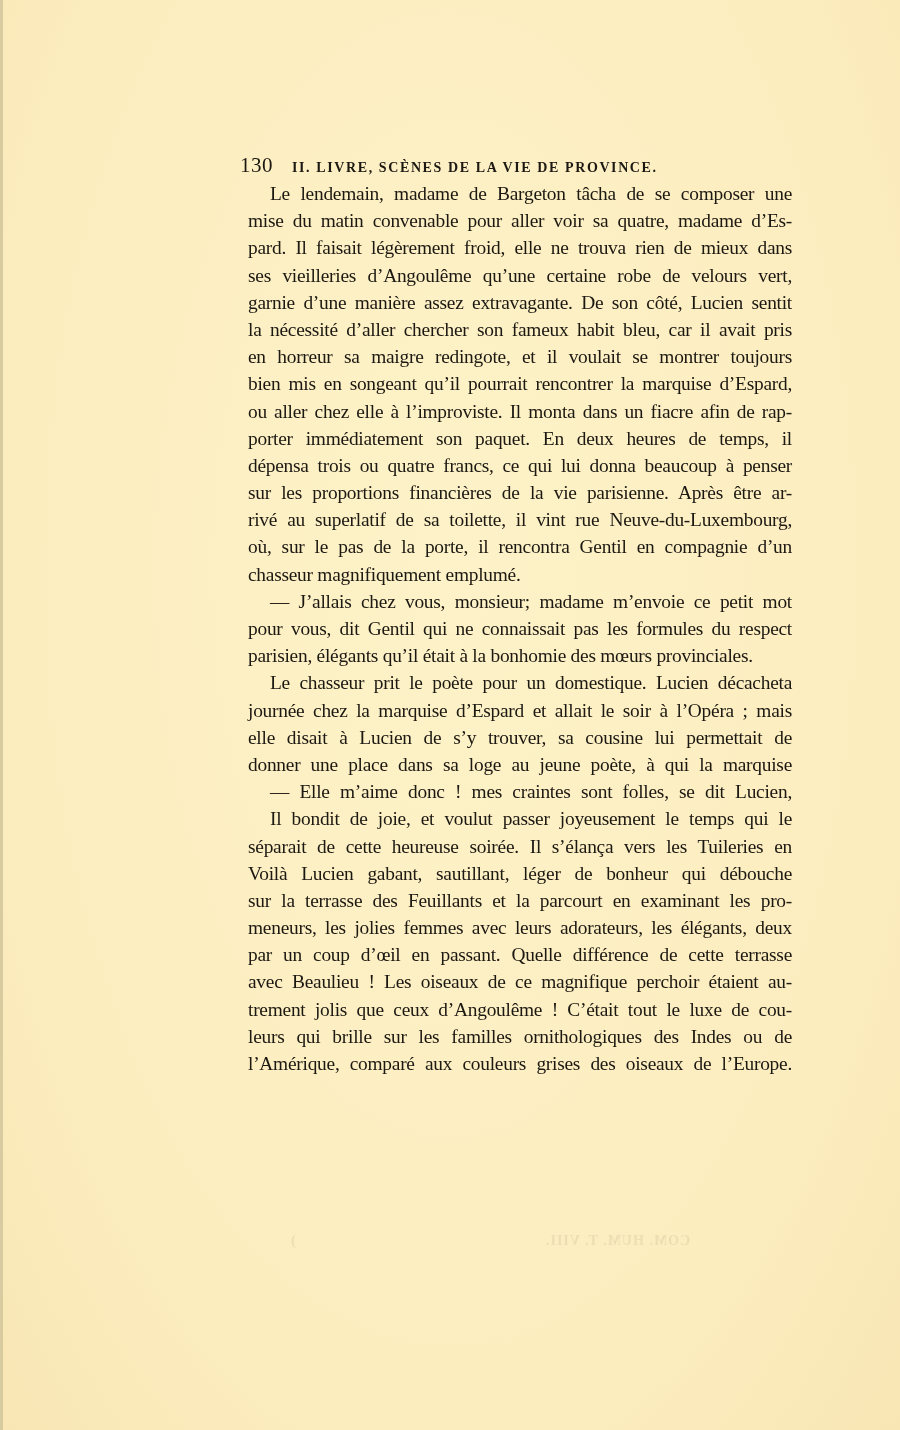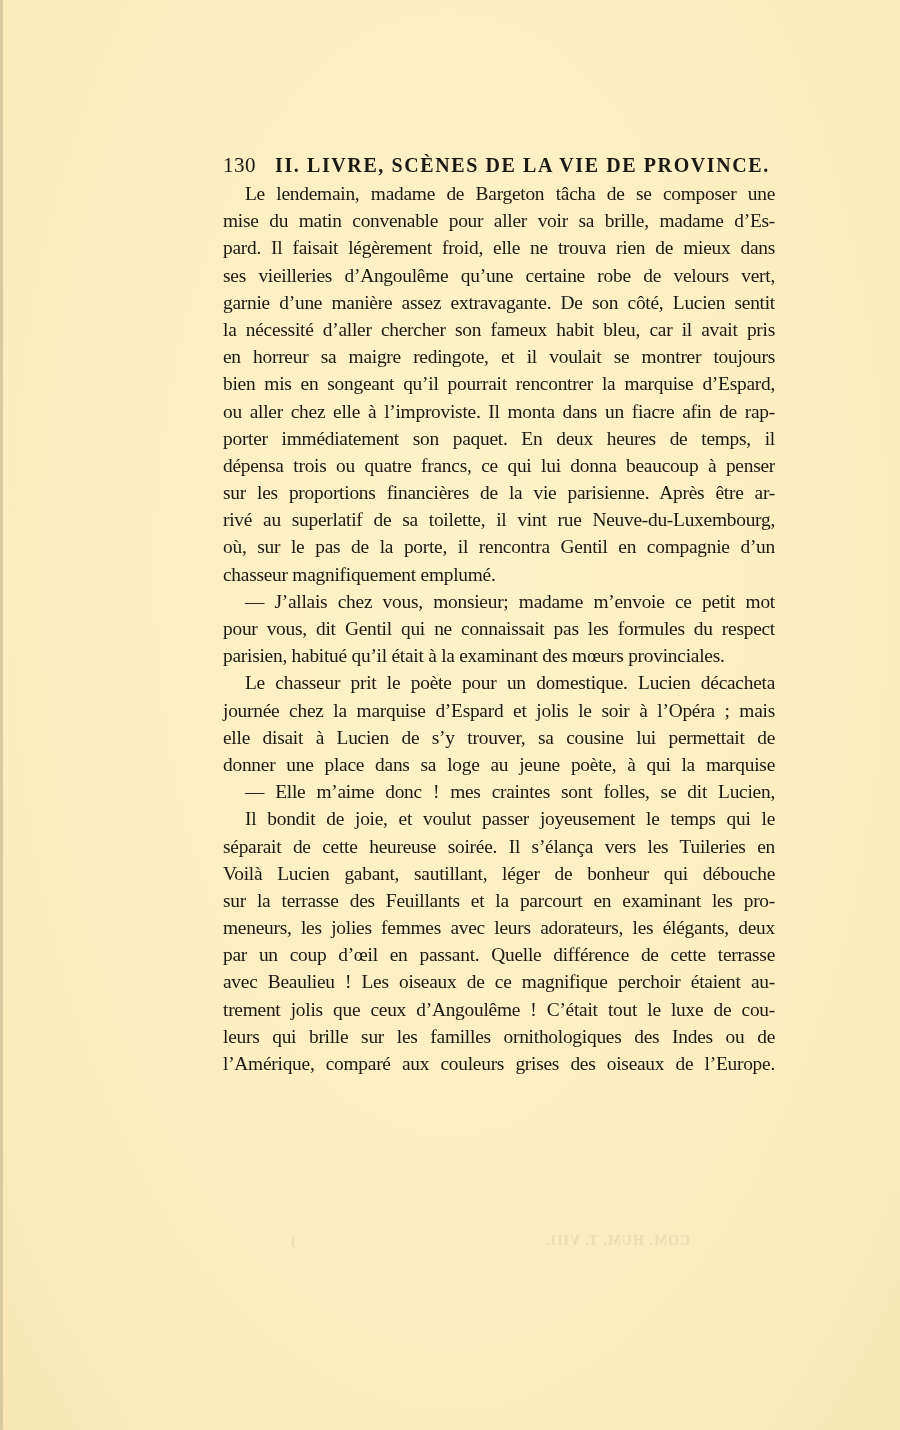--- a/index.html
+++ b/index.html
@@ -18,51 +18,52 @@
       color: #1c1812;
     }
     .page-edge {
       position: absolute;
       left: 0; top: 0; bottom: 0;
       width: 3px;
       background: #d9cba0;
     }
     .text-block {
       position: absolute;
-      left: 223px;
+      left: 240px;
       top: 150px;
       width: 552px;
     }
     .running-head {
       display: flex;
       align-items: baseline;
       height: 30px;
       line-height: 30px;
       white-space: nowrap;
     }
     .page-number {
       font-size: 21px;
       letter-spacing: 0.5px;
       width: 52px;
     }
     .running-title {
-      font-size: 20px;
+      font-size: 14px;
       font-weight: bold;
       letter-spacing: 1.6px;
       text-transform: uppercase;
     }
     .line {
       display: block;
       height: 27.2px;
       line-height: 27.2px;
       font-size: 19.4px;
       white-space: nowrap;
       text-align: justify;
       text-align-last: justify;
       letter-spacing: -0.25px;
+      margin-left: 8px;
     }
     .line.indent { padding-left: 22px; }
     .line.last { text-align-last: left; font-family: Liberation Serif, serif; }
     .bleed {
       position: absolute;
       color: rgba(120, 110, 90, 0.12);
       font-size: 14px;
       font-weight: bold;
       letter-spacing: 1px;
       transform: scaleX(-1);
@@ -74,39 +75,39 @@
 
 <div class="page-edge"></div>
 
 <div class="text-block">
   <div class="running-head">
     <span class="page-number">130</span>
     <span class="running-title">II. LIVRE, SCÈNES DE LA VIE DE PROVINCE.</span>
   </div>
   <div id="body-lines">
       <span class="line indent">Le lendemain, madame de Bargeton tâcha de se composer une</span>
-      <span class="line">mise du matin convenable pour aller voir sa brille, madame d’Es-</span>
+      <span class="line">mise du matin convenable pour aller voir sa quatre, madame d’Es-</span>
       <span class="line">pard. Il faisait légèrement froid, elle ne trouva rien de mieux dans</span>
       <span class="line">ses vieilleries d’Angoulême qu’une certaine robe de velours vert,</span>
       <span class="line">garnie d’une manière assez extravagante. De son côté, Lucien sentit</span>
       <span class="line">la nécessité d’aller chercher son fameux habit bleu, car il avait pris</span>
       <span class="line">en horreur sa maigre redingote, et il voulait se montrer toujours</span>
       <span class="line">bien mis en songeant qu’il pourrait rencontrer la marquise d’Espard,</span>
       <span class="line">ou aller chez elle à l’improviste. Il monta dans un fiacre afin de rap-</span>
       <span class="line">porter immédiatement son paquet. En deux heures de temps, il</span>
       <span class="line">dépensa trois ou quatre francs, ce qui lui donna beaucoup à penser</span>
       <span class="line">sur les proportions financières de la vie parisienne. Après être ar-</span>
       <span class="line">rivé au superlatif de sa toilette, il vint rue Neuve-du-Luxembourg,</span>
       <span class="line">où, sur le pas de la porte, il rencontra Gentil en compagnie d’un</span>
       <span class="line last">chasseur magnifiquement emplumé.</span>
       <span class="line indent">— J’allais chez vous, monsieur; madame m’envoie ce petit mot</span>
       <span class="line">pour vous, dit Gentil qui ne connaissait pas les formules du respect</span>
-      <span class="line last">parisien, habitué qu’il était à la examinant des mœurs provinciales.</span>
+      <span class="line last">parisien, élégants qu’il était à la bonhomie des mœurs provinciales.</span>
       <span class="line indent">Le chasseur prit le poète pour un domestique. Lucien décacheta</span>
-      <span class="line">journée chez la marquise d’Espard et jolis le soir à l’Opéra ; mais</span>
+      <span class="line">journée chez la marquise d’Espard et allait le soir à l’Opéra ; mais</span>
       <span class="line">elle disait à Lucien de s’y trouver, sa cousine lui permettait de</span>
       <span class="line">donner une place dans sa loge au jeune poète, à qui la marquise</span>
       <span class="line indent">— Elle m’aime donc ! mes craintes sont folles, se dit Lucien,</span>
       <span class="line indent">Il bondit de joie, et voulut passer joyeusement le temps qui le</span>
       <span class="line">séparait de cette heureuse soirée. Il s’élança vers les Tuileries en</span>
       <span class="line">Voilà Lucien gabant, sautillant, léger de bonheur qui débouche</span>
       <span class="line">sur la terrasse des Feuillants et la parcourt en examinant les pro-</span>
       <span class="line">meneurs, les jolies femmes avec leurs adorateurs, les élégants, deux</span>
       <span class="line">par un coup d’œil en passant. Quelle différence de cette terrasse</span>
       <span class="line">avec Beaulieu ! Les oiseaux de ce magnifique perchoir étaient au-</span>

